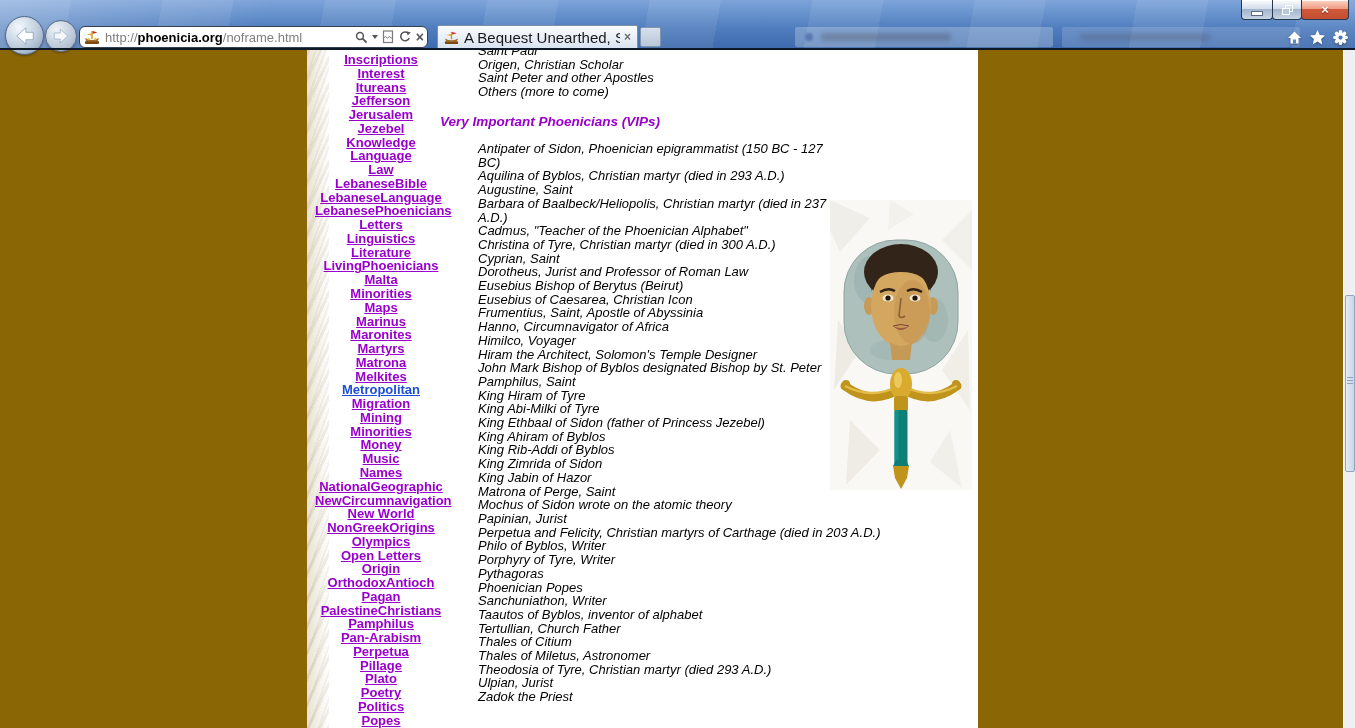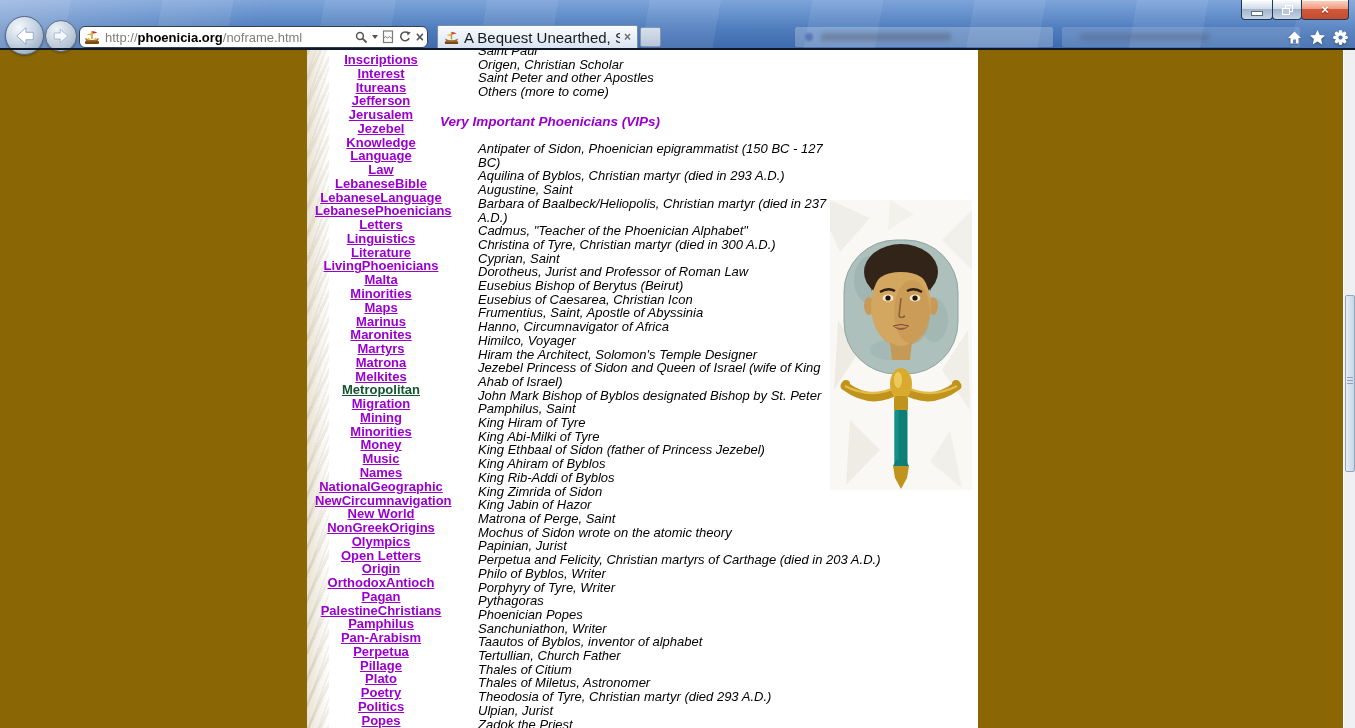--- a/index.html
+++ b/index.html
@@ -73,21 +73,21 @@
   .papyrus{position:absolute;left:0;top:0;width:22px;height:100%;
     background:
       repeating-linear-gradient(115deg,rgba(139,109,60,.10) 0 3px,rgba(0,0,0,0) 3px 11px),
       repeating-linear-gradient(-70deg,rgba(120,100,70,.08) 0 2px,rgba(0,0,0,0) 2px 9px),
       linear-gradient(90deg,#e8e2d2,#f6f4ee 60%,#ffffff);}
 
   
   .sidebar{position:absolute;left:8px;top:3px;width:132px;text-align:center;}
   .side-link{display:block;line-height:13.77px;font-size:13px;font-weight:bold;color:#9900cc;
     text-decoration:underline;white-space:nowrap;}
-  .side-link.unvisited{color:#14532d;}
+  .side-link.unvisited{color:#1d4ed8;}
 
   
   .main{position:absolute;left:133px;top:0;width:534px;height:100%;font-style:italic;}
   .intro{position:absolute;top:-6px;left:0;right:0;}
   .intro .line,.vip .line{font-size:13px;line-height:13.7px;color:#000;padding-left:38px;}
   .vip-heading{position:absolute;top:64px;left:0;font-size:13.5px;font-weight:bold;color:#9900cc;}
   .vip{position:absolute;top:92px;left:0;width:534px;}
   .portrait{float:right;width:142px;height:290px;margin-top:58px;margin-right:2px;}
 
   
@@ -334,21 +334,20 @@
             <div class="line">Cadmus, "Teacher of the Phoenician Alphabet"</div>
             <div class="line">Christina of Tyre, Christian martyr (died in 300 A.D.)</div>
             <div class="line">Cyprian, Saint</div>
             <div class="line">Dorotheus, Jurist and Professor of Roman Law</div>
             <div class="line">Eusebius Bishop of Berytus (Beirut)</div>
             <div class="line">Eusebius of Caesarea, Christian Icon</div>
             <div class="line">Frumentius, Saint, Apostle of Abyssinia</div>
             <div class="line">Hanno, Circumnavigator of Africa</div>
             <div class="line">Himilco, Voyager</div>
             <div class="line">Hiram the Architect, Solomon's Temple Designer</div>
-            <div class="line">Jezebel Princess of Sidon and Queen of Israel (wife of King Ahab of Israel)</div>
             <div class="line">John Mark Bishop of Byblos designated Bishop by St. Peter</div>
             <div class="line">Pamphilus, Saint</div>
             <div class="line">King Hiram of Tyre</div>
             <div class="line">King Abi-Milki of Tyre</div>
             <div class="line">King Ethbaal of Sidon (father of Princess Jezebel)</div>
             <div class="line">King Ahiram of Byblos</div>
             <div class="line">King Rib-Addi of Byblos</div>
             <div class="line">King Zimrida of Sidon</div>
             <div class="line">King Jabin of Hazor</div>
             <div class="line">Matrona of Perge, Saint</div>

